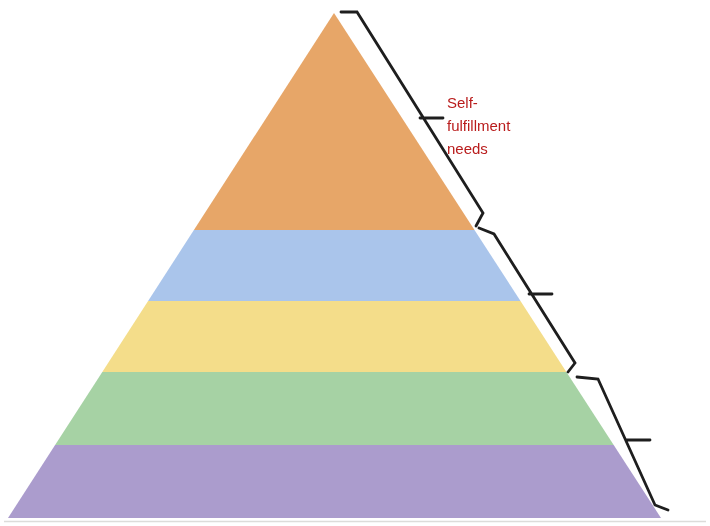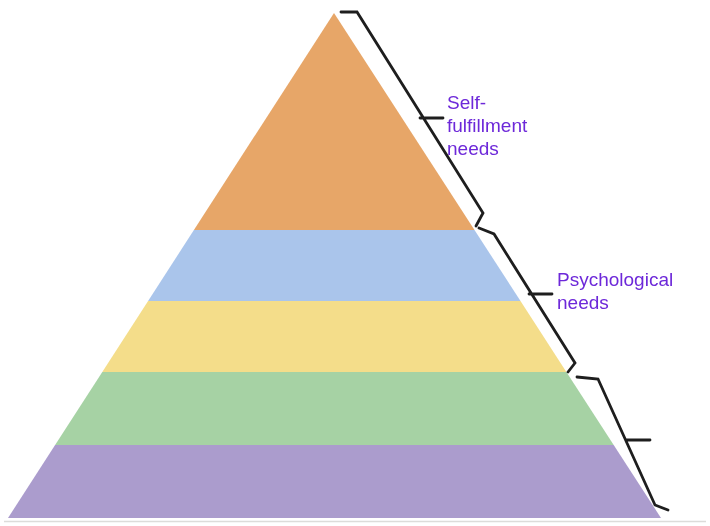--- a/index.html
+++ b/index.html
@@ -17,24 +17,24 @@
   }
   .canvas svg {
     position: absolute;
     left: 0;
     top: 0;
   }
   .bracket-label {
     position: absolute;
     width: min-content;
     white-space: normal;
-    font-size: 19px;
+    font-size: 15px;
     line-height: 23px;
     font-weight: 500;
-    color: #6d28d9;
+    color: #b91c1c;
     letter-spacing: 0px;
   }
   .label-self-fulfillment { left: 447px; top: 91px; }
   .label-psychological    { left: 557px; top: 268px; }
   .label-basic            { left: 651px; top: 413px; }
 </style>
 </head>
 <body>
 
 <div class="canvas">
@@ -49,16 +49,15 @@
 
     <line x1="4" y1="521.5" x2="706" y2="521.5" stroke-width="1.6" stroke="#dcdcda"></line>
 
     <path d="M 341 12 L 357 12 L 483 213 L 476 226 M 420 118 L 443 118" fill="none" stroke-width="2.8" stroke-linecap="round" stroke-linejoin="miter" stroke="#1e1e1e"></path>
     <path d="M 479 228 L 494 234 L 575 363 L 568 372 M 529 294 L 552 294" fill="none" stroke-width="2.8" stroke-linecap="round" stroke-linejoin="miter" stroke="#1e1e1e"></path>
     <path d="M 577 377 L 598 379 L 655 505 L 668 510 M 626 440 L 650 440" fill="none" stroke-width="2.8" stroke-linecap="round" stroke-linejoin="miter" stroke="#1e1e1e"></path>
   </svg>
 
   <div class="bracket-label label-self-fulfillment">Self-fulfillment needs</div>
 
-  <div class="bracket-label label-psychological">Psychological needs</div>
 
 
 </div>
 
 </body></html>

